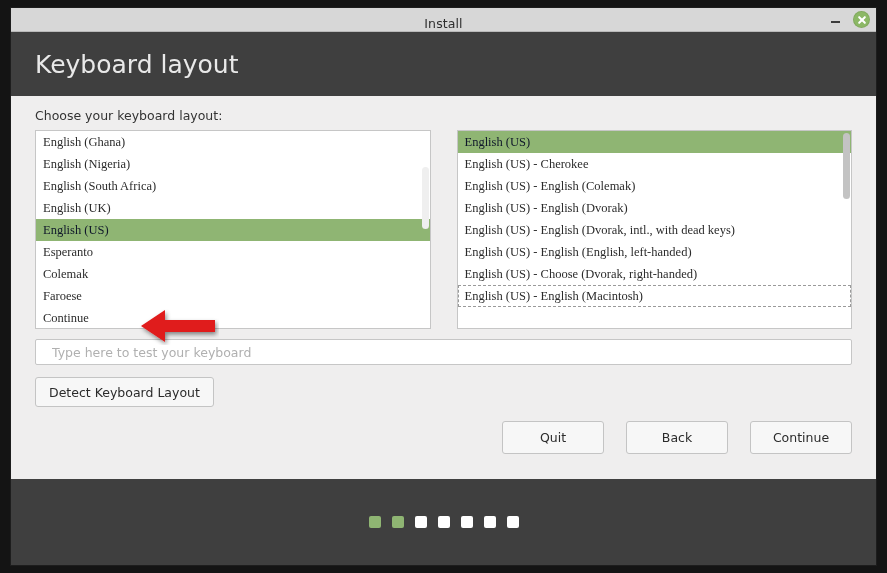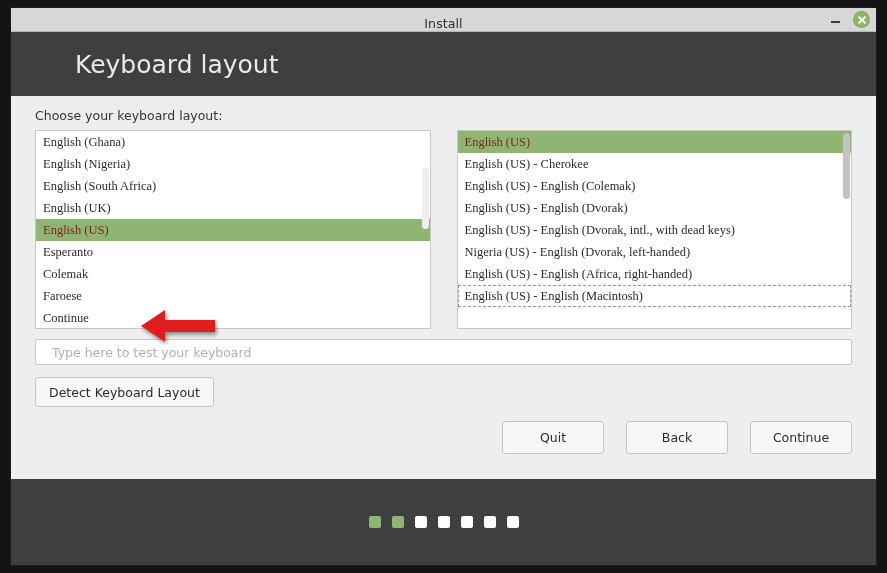--- a/index.html
+++ b/index.html
@@ -94,21 +94,20 @@
   .btn-close::after  { transform: rotate(-45deg); }
 
   
   .header {
     height: 64px;
     background: #3f3f3f;
     display: flex;
     align-items: center;
     padding-left: 24px;
     box-sizing: border-box;
-    margin-left: 40px;
   }
   .header-title {
     color: #e9e9e9;
     font-size: 25px;
     font-weight: 400;
     font-family: "DejaVu Sans", sans-serif;
   }
 
   
   .content {
@@ -148,21 +147,21 @@
     padding-left: 7px;
     font-size: 12.5px;
     color: #2b2b2b;
     white-space: nowrap;
     overflow: hidden;
     box-sizing: border-box;
     cursor: default;
   }
   .list-item.selected {
     background: #8fb573;
-    color: #7f1d1d;
+    color: #0f172a;
   }
   .list-item.focus-outline {
     outline: 1px dashed #9a9a9a;
     outline-offset: -1px;
   }
 
   
   .vscroll {
     position: absolute;
     right: 1px;
@@ -294,22 +293,22 @@
             <div class="list-item">Continue</div>
             <div class="vscroll left-thumb"></div>
         </div>
 
         <div class="listbox right" id="variant-list">
           <div class="list-item selected">English (US)</div>
             <div class="list-item">English (US) - Cherokee</div>
             <div class="list-item">English (US) - English (Colemak)</div>
             <div class="list-item">English (US) - English (Dvorak)</div>
             <div class="list-item">English (US) - English (Dvorak, intl., with dead keys)</div>
-            <div class="list-item">Nigeria (US) - English (Dvorak, left-handed)</div>
-            <div class="list-item">English (US) - English (Africa, right-handed)</div>
+            <div class="list-item">English (US) - English (English, left-handed)</div>
+            <div class="list-item">English (US) - Choose (Dvorak, right-handed)</div>
             <div class="list-item focus-outline">English (US) - English (Macintosh)</div>
             <div class="vscroll right-thumb"></div>
         </div>
 
       </div>
 
       <input class="test-input" type="text" placeholder="Type here to test your keyboard" style="">
 
       <button class="ui-button detect-btn">Detect Keyboard Layout</button>
 

